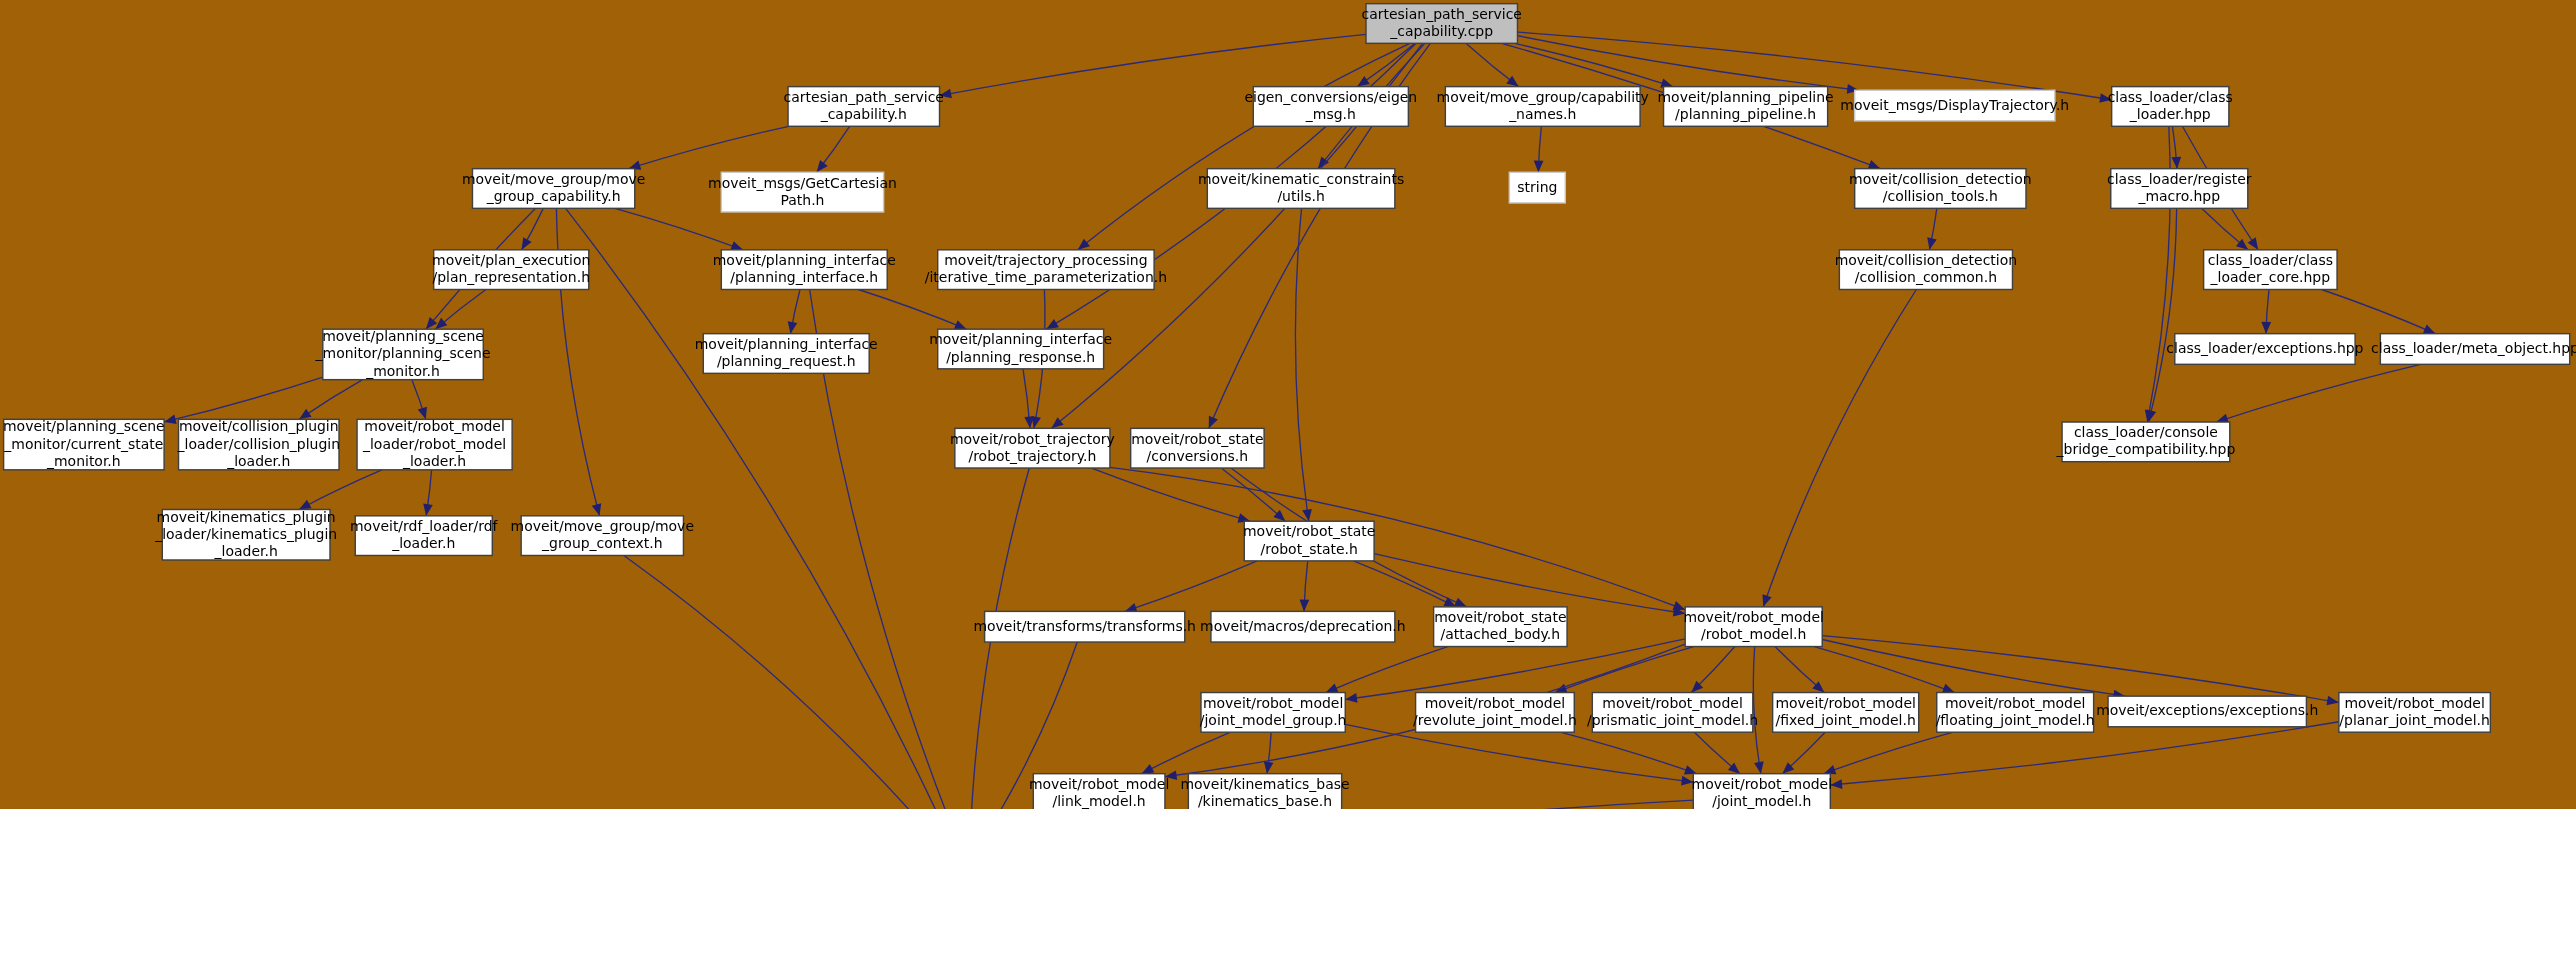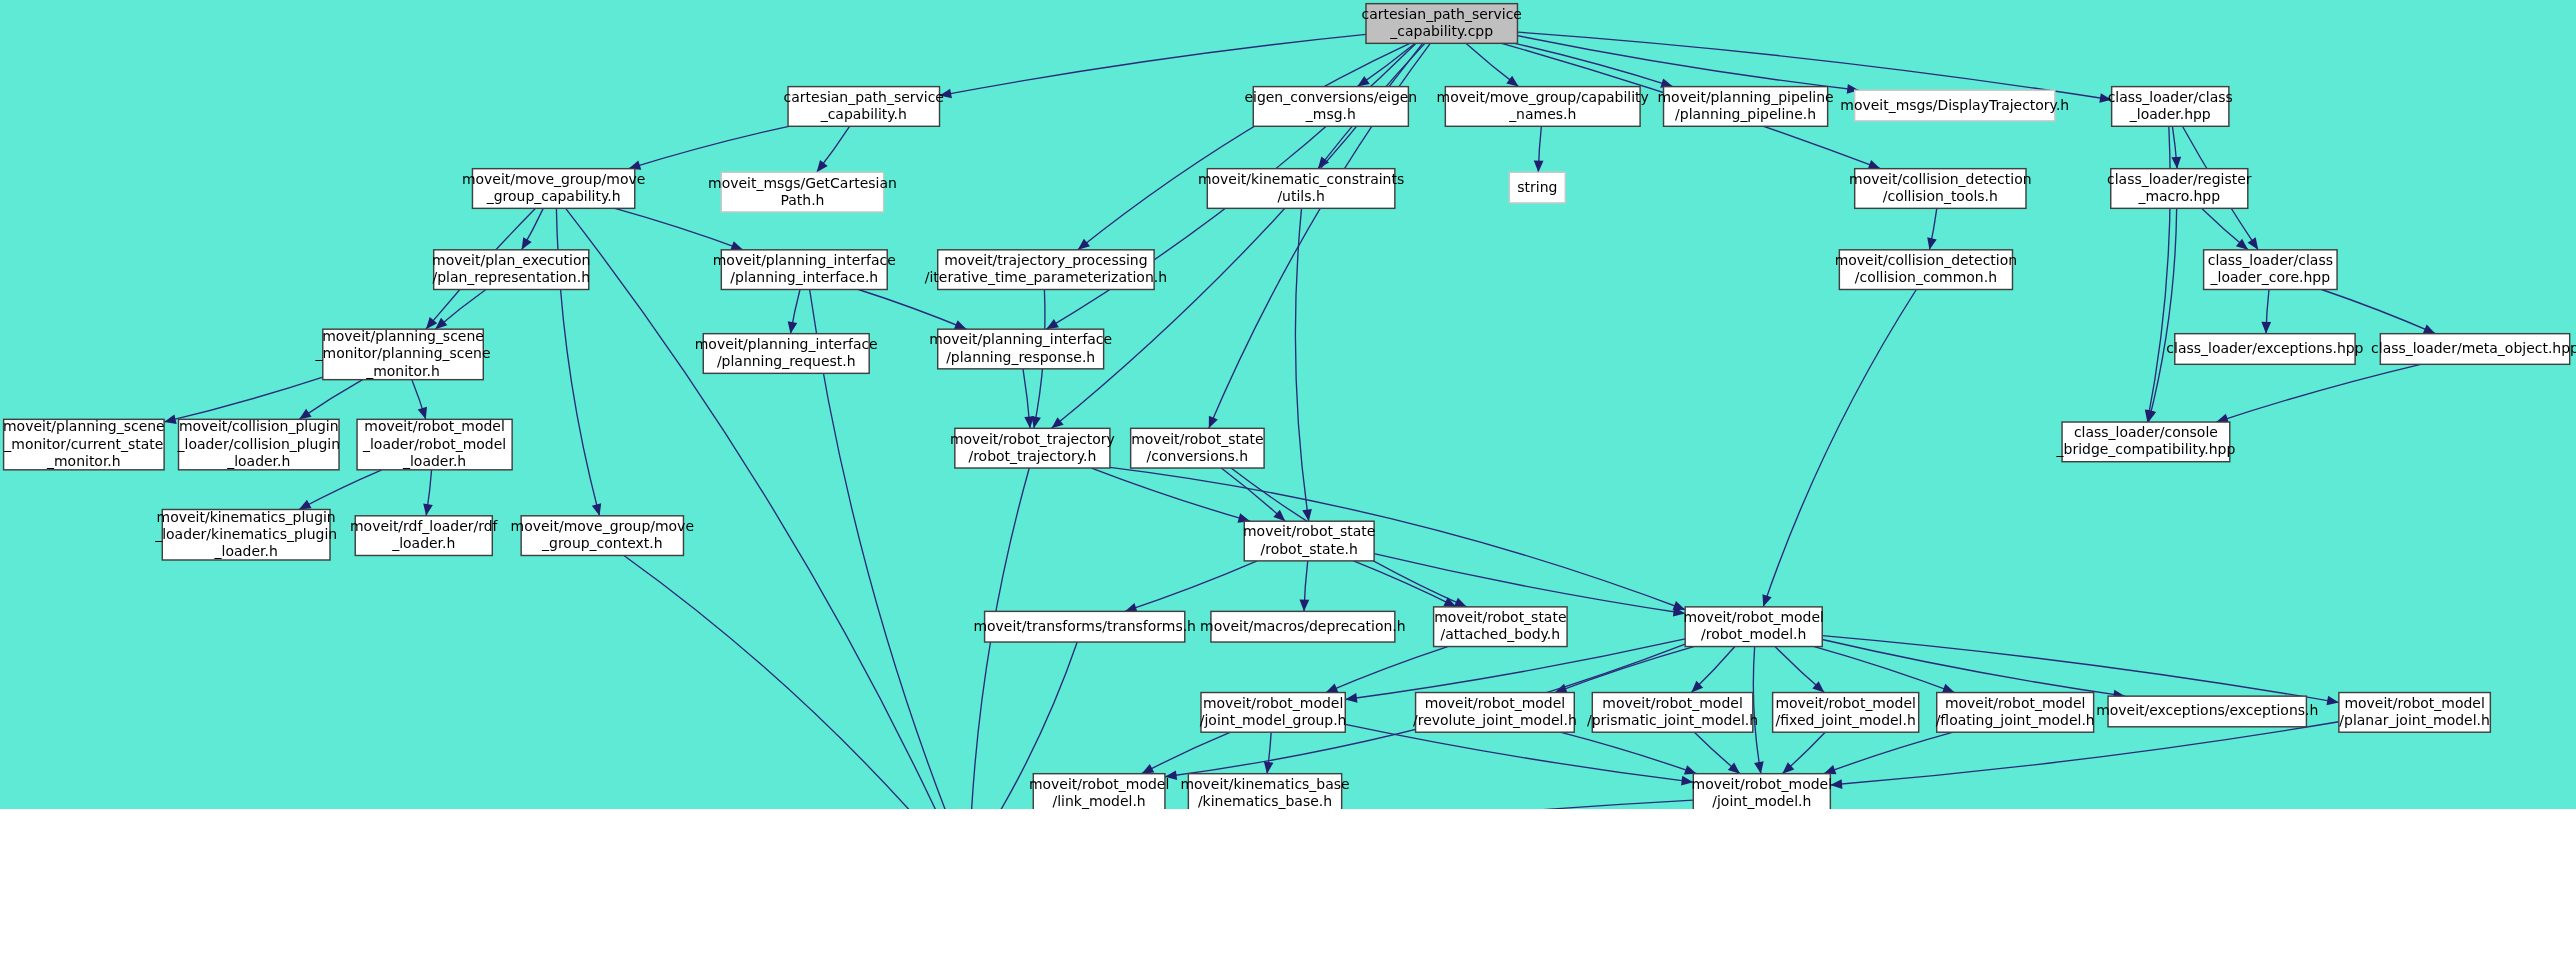--- a/index.html
+++ b/index.html
@@ -4,21 +4,21 @@
 <style>
   html, body {
     margin: 0;
     padding: 0;
     background: #ffffff;
   }
   #canvas-wrap {
     position: relative;
     width: 2576px;
     height: 809px;
-    background: #5eead4;
+    background: #a16207;
     overflow: hidden;
     text-decoration: underline;
   }
   svg#graph {
     position: absolute;
     left: 0; top: 0;
     width: 2576px;
     height: 973px;
     display: block;
   }

